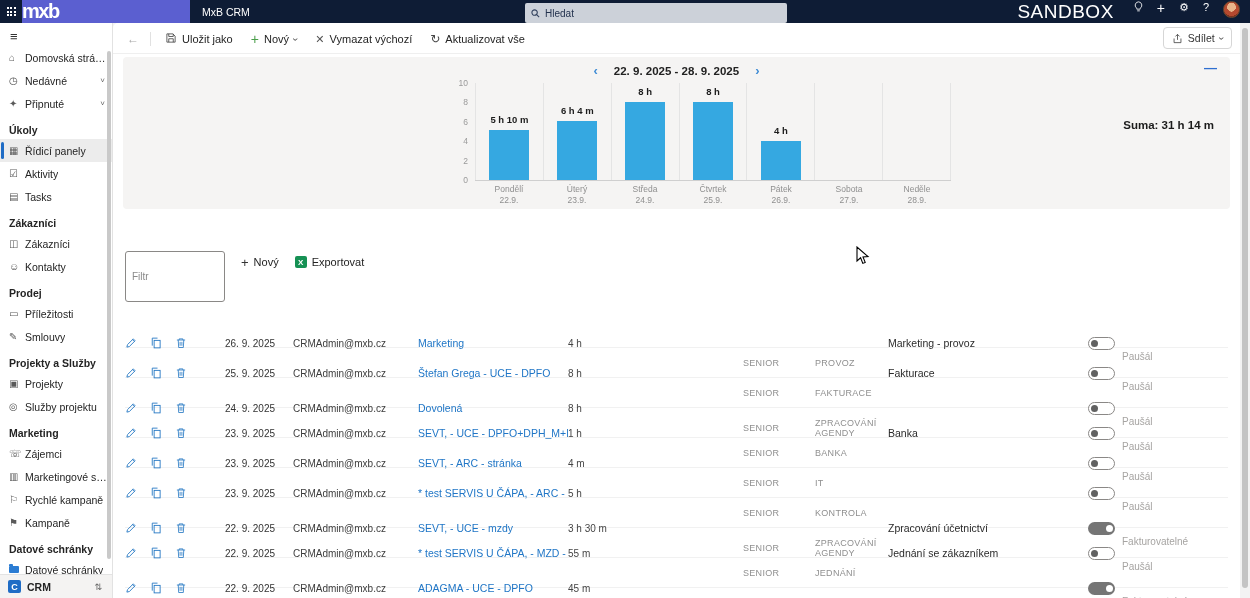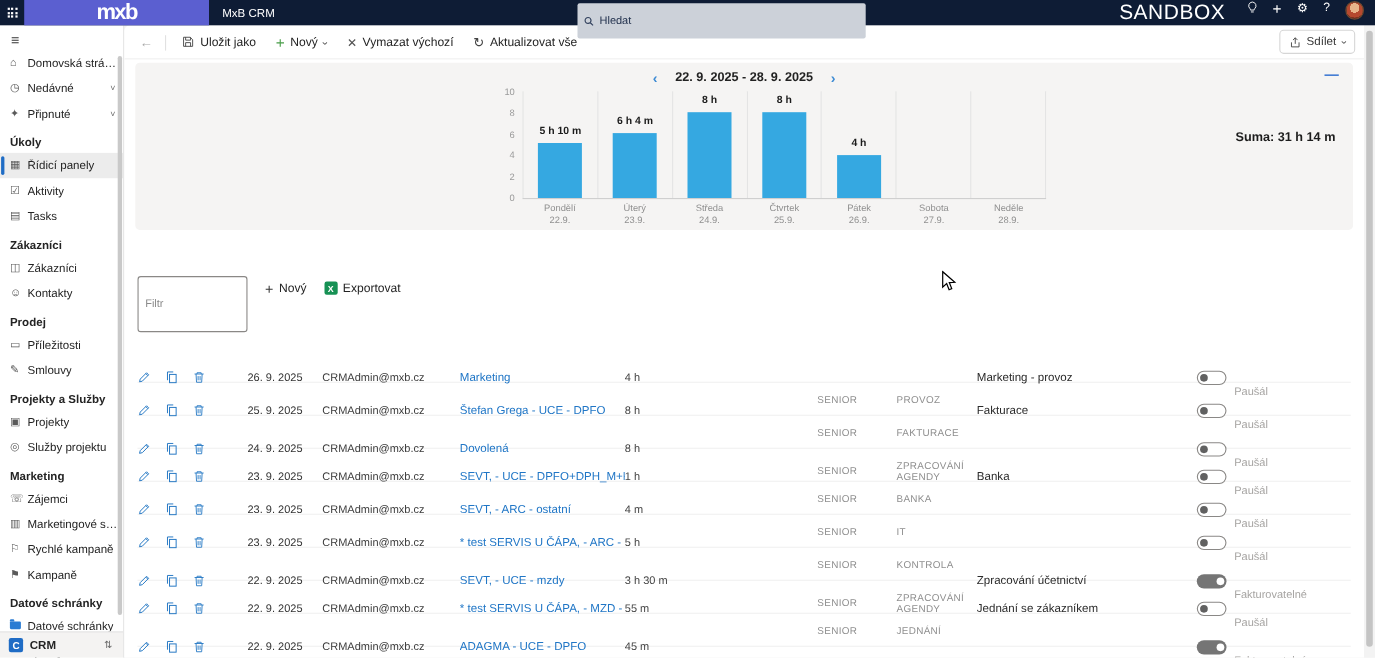--- a/index.html
+++ b/index.html
@@ -3,24 +3,24 @@
 <meta charset="utf-8">
 <style>
   html,body{margin:0;padding:0;}
   body{width:1250px;height:598px;overflow:hidden;position:relative;background:#f3f3f3;
        font-family:"Liberation Sans","DejaVu Sans",sans-serif;-webkit-font-smoothing:antialiased;}
   
   .topbar{height:23px;background:#0e1c35;display:flex;align-items:center;position:relative;color:#fff;z-index:10;}
   .waffle{width:22px;height:23px;display:flex;align-items:center;justify-content:center;cursor:pointer;}
   .waffle-grid{display:grid;grid-template-columns:repeat(3,2px);grid-gap:1.5px;}
   .waffle-grid i{width:2px;height:2px;background:#fff;display:block;}
-  .logo-block{width:168px;height:23px;background:#5b5fd0;display:flex;align-items:center;justify-content:center;}
+  .logo-block{width:168px;height:23px;background:#5b5fd0;display:flex;align-items:center;justify-content:flex-start;}
   .logo-text{font-size:20px;font-weight:800;letter-spacing:-1.5px;color:#fff;line-height:1;padding-bottom:2px;}
   .app-title{font-size:10.5px;margin-left:12px;color:#fff;}
-  .search{position:absolute;left:525px;top:3px;width:256px;height:32px;background:#ccd1d9;border-radius:2px;
+  .search{position:absolute;left:525px;top:3px;width:256px;height:20px;background:#ccd1d9;border-radius:2px;
           display:flex;align-items:center;gap:5px;padding-left:6px;color:#23324e;font-size:10px;}
   .tb-right{margin-left:auto;display:flex;align-items:flex-start;gap:14px;padding-right:10px;}
   .env{font-size:19px;font-weight:300;letter-spacing:.5px;margin-right:6px;}
   .tb-ico{font-size:11px;color:#fff;display:flex;align-items:center;cursor:pointer;}
   .tb-plus{font-size:14px;line-height:1;}
   .avatar{width:15px;height:15px;border-radius:50%;background:radial-gradient(circle at 50% 35%,#e8b48a 0 35%,#b5492f 36% 70%,#7e2f1e 71%);border:1px solid #6d4a2f;}
   
   .shell{display:flex;height:575px;}
   .sidebar{width:112px;background:#fff;border-right:1px solid #e2e2e2;position:relative;flex-shrink:0;overflow:hidden;}
   .burger{padding:6px 0 2px 10px;font-size:13px;color:#333;cursor:pointer;}
@@ -518,21 +518,21 @@
                 </svg>
               </span>
               <span>
                 <svg width="12" height="12" viewBox="0 0 16 16">
                   <path fill="none" stroke="#2779c4" stroke-width="1.1" d="M2.5 4h11M5.5 4V2.5h5V4M4.3 4l.6 10h6.2l.6-10M6.8 6.5v5.2M9.2 6.5v5.2"></path>
                 </svg>
               </span>
             </div>
             <div class="c-datum">23. 9. 2025</div>
             <div class="c-login">CRMAdmin@mxb.cz</div>
-            <div class="c-link">SEVT, - ARC - ostatní</div>
+            <div class="c-link">SEVT, - ARC - stránka</div>
             <div class="c-cas">4 m</div>
             <div class="c-cas"></div>
             <div class="c-dim">SENIOR</div>
             <div class="c-dim">IT</div>
             <div class="c-popis"></div>
             <div class="tog-wrap">
               <div class="tog off">
                 <i></i>
               </div>
               <span class="tog-lbl">Paušál</span>

